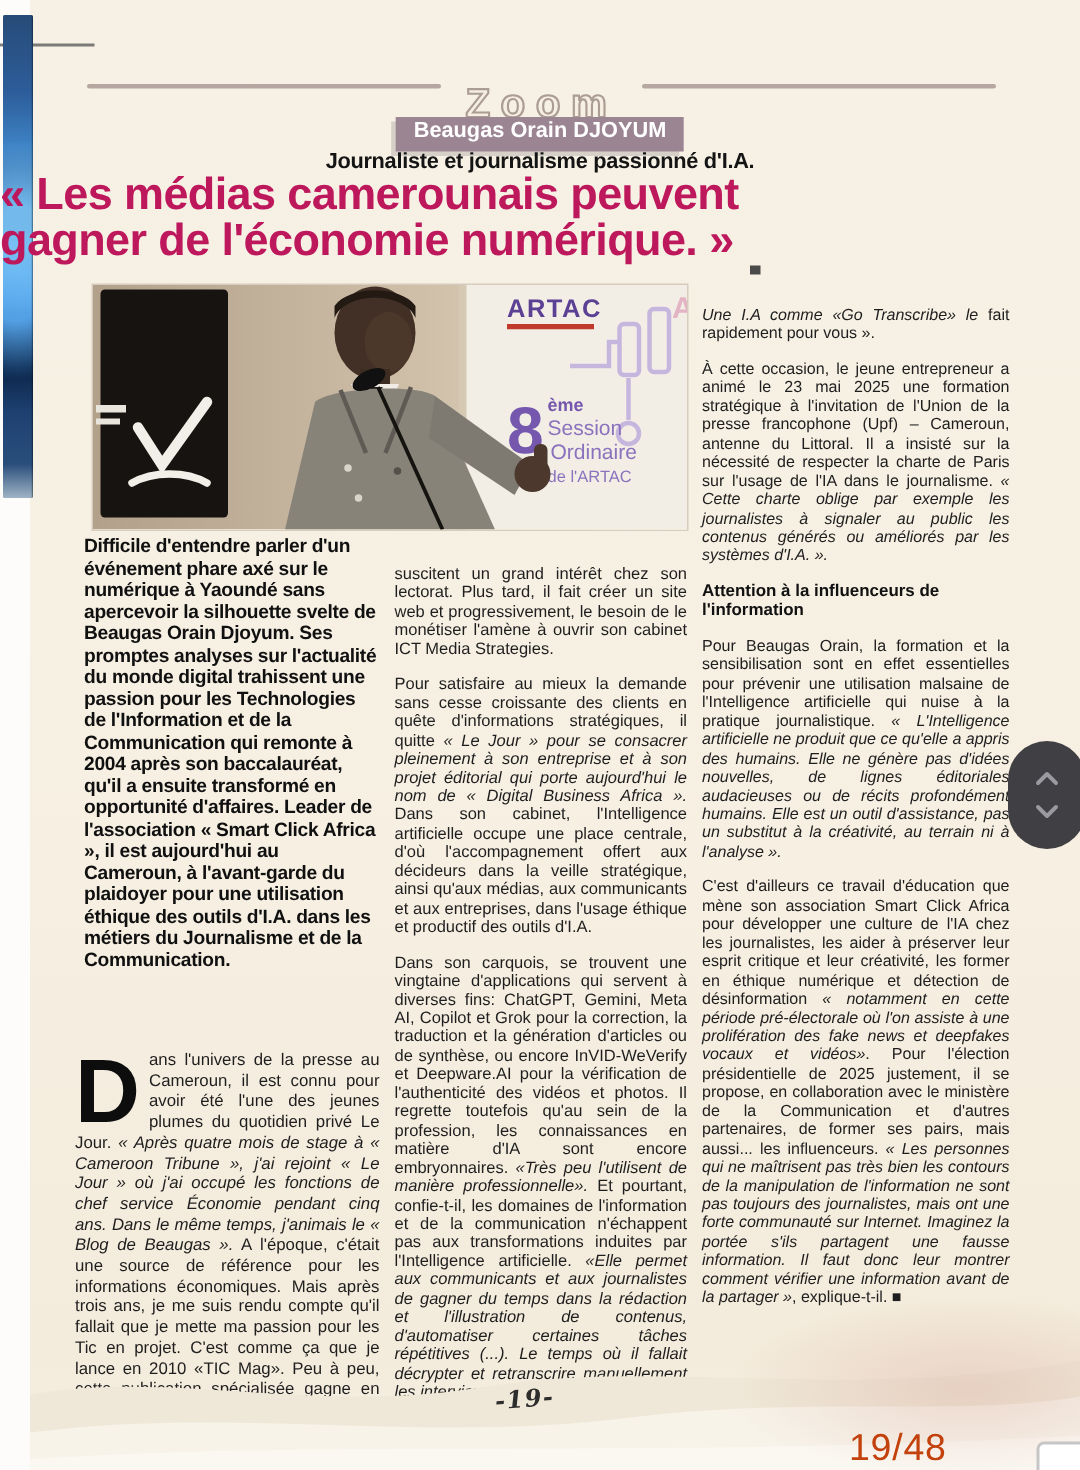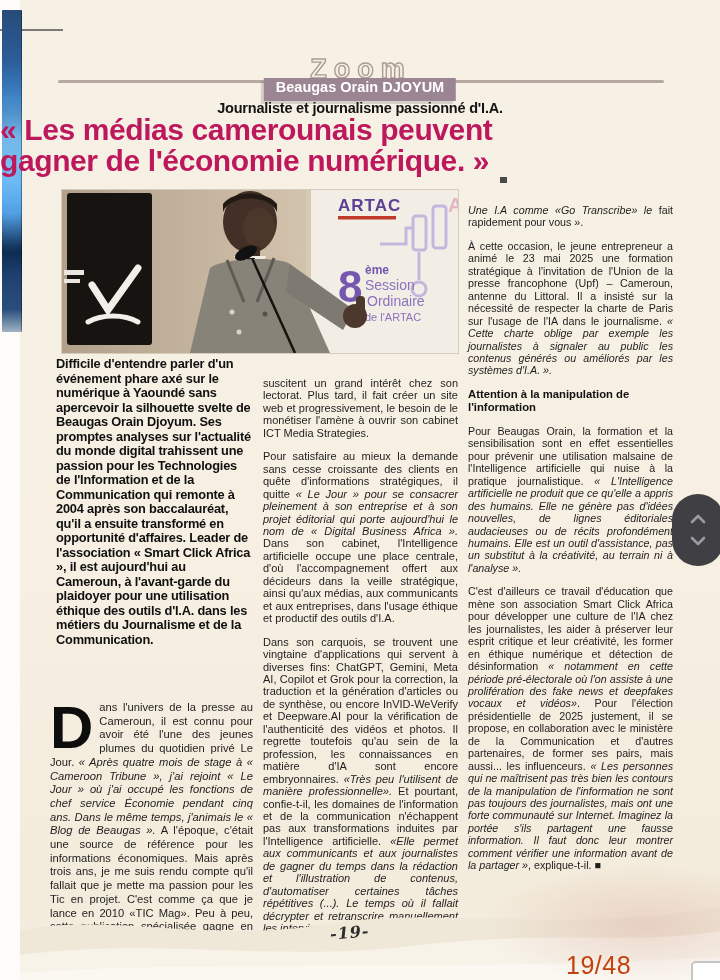--- a/index.html
+++ b/index.html
@@ -14,21 +14,21 @@
   .crop-line { position:absolute; left:0; top:29px; width:63px; height:2px; background:#3a3a3a; opacity:.65; }
   .page-edge-strip {
     position:absolute; left:2px; top:10px; width:20px; height:322px;
     border-right:1px solid rgba(0,0,0,.35); border-radius:1px;
     background:
       radial-gradient(circle at 55% 44%, rgba(130,205,255,.85) 0 8%, rgba(130,205,255,0) 32%),
       radial-gradient(circle at 45% 58%, rgba(90,170,240,.9) 0 9%, rgba(90,170,240,0) 30%),
       linear-gradient(180deg,#274b78 0%,#2d5d9a 16%,#3d82c4 27%,#2c5d97 37%,#0d2d56 44%,#1a4a85 52%,#2f6fb4 58%,#0c2a50 66%,#0a2448 73%,#1d4070 82%,#2a4e7c 93%,#9fb3c4 100%);
   }
 
-  .zoom-row { position:absolute; top:56px; left:58px; right:56px; display:flex; align-items:flex-end; gap:16px; }
+  .zoom-row { position:absolute; top:56px; left:58px; right:56px; display:flex; align-items:flex-start; gap:16px; }
   .zoom-line { flex:1; height:3px; background:#b6a8a0; border-radius:2px; }
   .zoom-word {
     font-size:27px; font-weight:bold; letter-spacing:7px; line-height:1;
     color:#f6efe2; -webkit-text-stroke:1.4px #ab9c94; text-stroke:1.4px #ab9c94;
   }
 
   .badge {
     position:absolute; top:78px; left:50%; transform:translateX(-50%);
     background:#9c8593; color:#fff; font-weight:bold; font-size:14.5px;
     padding:1px 12px 6px; white-space:nowrap; box-shadow:-3px 3px 0 rgba(120,110,115,.25);
@@ -177,21 +177,21 @@
 
   <div class="col2 col">
     <p><span>suscitent un grand intérêt chez son lectorat. Plus tard, il fait créer un site web et progressivement, le besoin de le monétiser l'amène à ouvrir son cabinet ICT Media Strategies.</span></p>
     <p><span>Pour satisfaire au mieux la demande sans cesse croissante des clients en quête d'informations stratégiques, il quitte </span><span class="it">« Le Jour » pour se consacrer pleinement à son entreprise et à son projet éditorial qui porte aujourd'hui le nom de « Digital Business Africa ».</span><span> Dans son cabinet, l'Intelligence artificielle occupe une place centrale, d'où l'accompagnement offert aux décideurs dans la veille stratégique, ainsi qu'aux médias, aux communicants et aux entreprises, dans l'usage éthique et productif des outils d'I.A.</span></p>
     <p><span>Dans son carquois, se trouvent une vingtaine d'applications qui servent à diverses fins: ChatGPT, Gemini, Meta AI, Copilot et Grok pour la correction, la traduction et la génération d'articles ou de synthèse, ou encore InVID-WeVerify et Deepware.AI pour la vérification de l'authenticité des vidéos et photos. Il regrette toutefois qu'au sein de la profession, les connaissances en matière d'IA sont encore embryonnaires. </span><span class="it">«Très peu l'utilisent de manière professionnelle».</span><span> Et pourtant, confie-t-il, les domaines de l'information et de la communication n'échappent pas aux transformations induites par l'Intelligence artificielle. </span><span class="it">«Elle permet aux communicants et aux journalistes de gagner du temps dans la rédaction et l'illustration de contenus, d'automatiser certaines tâches répétitives (...). Le temps où il fallait décrypter et retranscrire manuellement les interviews est révolu.</span></p>
   </div>
 
   <div class="col3 col">
     <p><span class="it">Une I.A comme «Go Transcribe» le</span><span> fait rapidement pour vous ».</span></p>
     <p><span>À cette occasion, le jeune entrepreneur a animé le 23 mai 2025 une formation stratégique à l'invitation de l'Union de la presse francophone (Upf) – Cameroun, antenne du Littoral. Il a insisté sur la nécessité de respecter la charte de Paris sur l'usage de l'IA dans le journalisme. </span><span class="it">« Cette charte oblige par exemple les journalistes à signaler au public les contenus générés ou améliorés par les systèmes d'I.A. ».</span></p>
-    <p class="subhead">Attention à la manipulation de l'information</p>
+    <p class="subhead">Attention à la influenceurs de l'information</p>
     <p><span>Pour Beaugas Orain, la formation et la sensibilisation sont en effet essentielles pour prévenir une utilisation malsaine de l'Intelligence artificielle qui nuise à la pratique journalistique. </span><span class="it">« L'Intelligence artificielle ne produit que ce qu'elle a appris des humains. Elle ne génère pas d'idées nouvelles, de lignes éditoriales audacieuses ou de récits profondément humains. Elle est un outil d'assistance, pas un substitut à la créativité, au terrain ni à l'analyse ».</span></p>
     <p><span>C'est d'ailleurs ce travail d'éducation que mène son association Smart Click Africa pour développer une culture de l'IA chez les journalistes, les aider à préserver leur esprit critique et leur créativité, les former en éthique numérique et détection de désinformation </span><span class="it">« notamment en cette période pré-électorale où l'on assiste à une prolifération des fake news et deepfakes vocaux et vidéos»</span><span>. Pour l'élection présidentielle de 2025 justement, il se propose, en collaboration avec le ministère de la Communication et d'autres partenaires, de former ses pairs, mais aussi... les influenceurs. </span><span class="it">« Les personnes qui ne maîtrisent pas très bien les contours de la manipulation de l'information ne sont pas toujours des journalistes, mais ont une forte communauté sur Internet. Imaginez la portée s'ils partagent une fausse information. Il faut donc leur montrer comment vérifier une information avant de la partager »</span><span>, explique-t-il. ■</span></p>
   </div>
 
   <svg class="waves" width="700" height="95" viewBox="0 0 700 95">
     <path d="M0,45 C90,28 190,58 300,40 C420,20 540,50 700,22 L700,95 L0,95 Z" fill="#efe8d8"></path>
     <path d="M0,70 C140,52 260,78 400,60 C530,45 620,60 700,46 L700,95 L0,95 Z" fill="#f7f3e9"></path>
     <path d="M0,88 C200,74 420,88 700,72 L700,95 L0,95 Z" fill="#fbf8f2"></path>
   </svg>
   <div class="smudge"></div>

